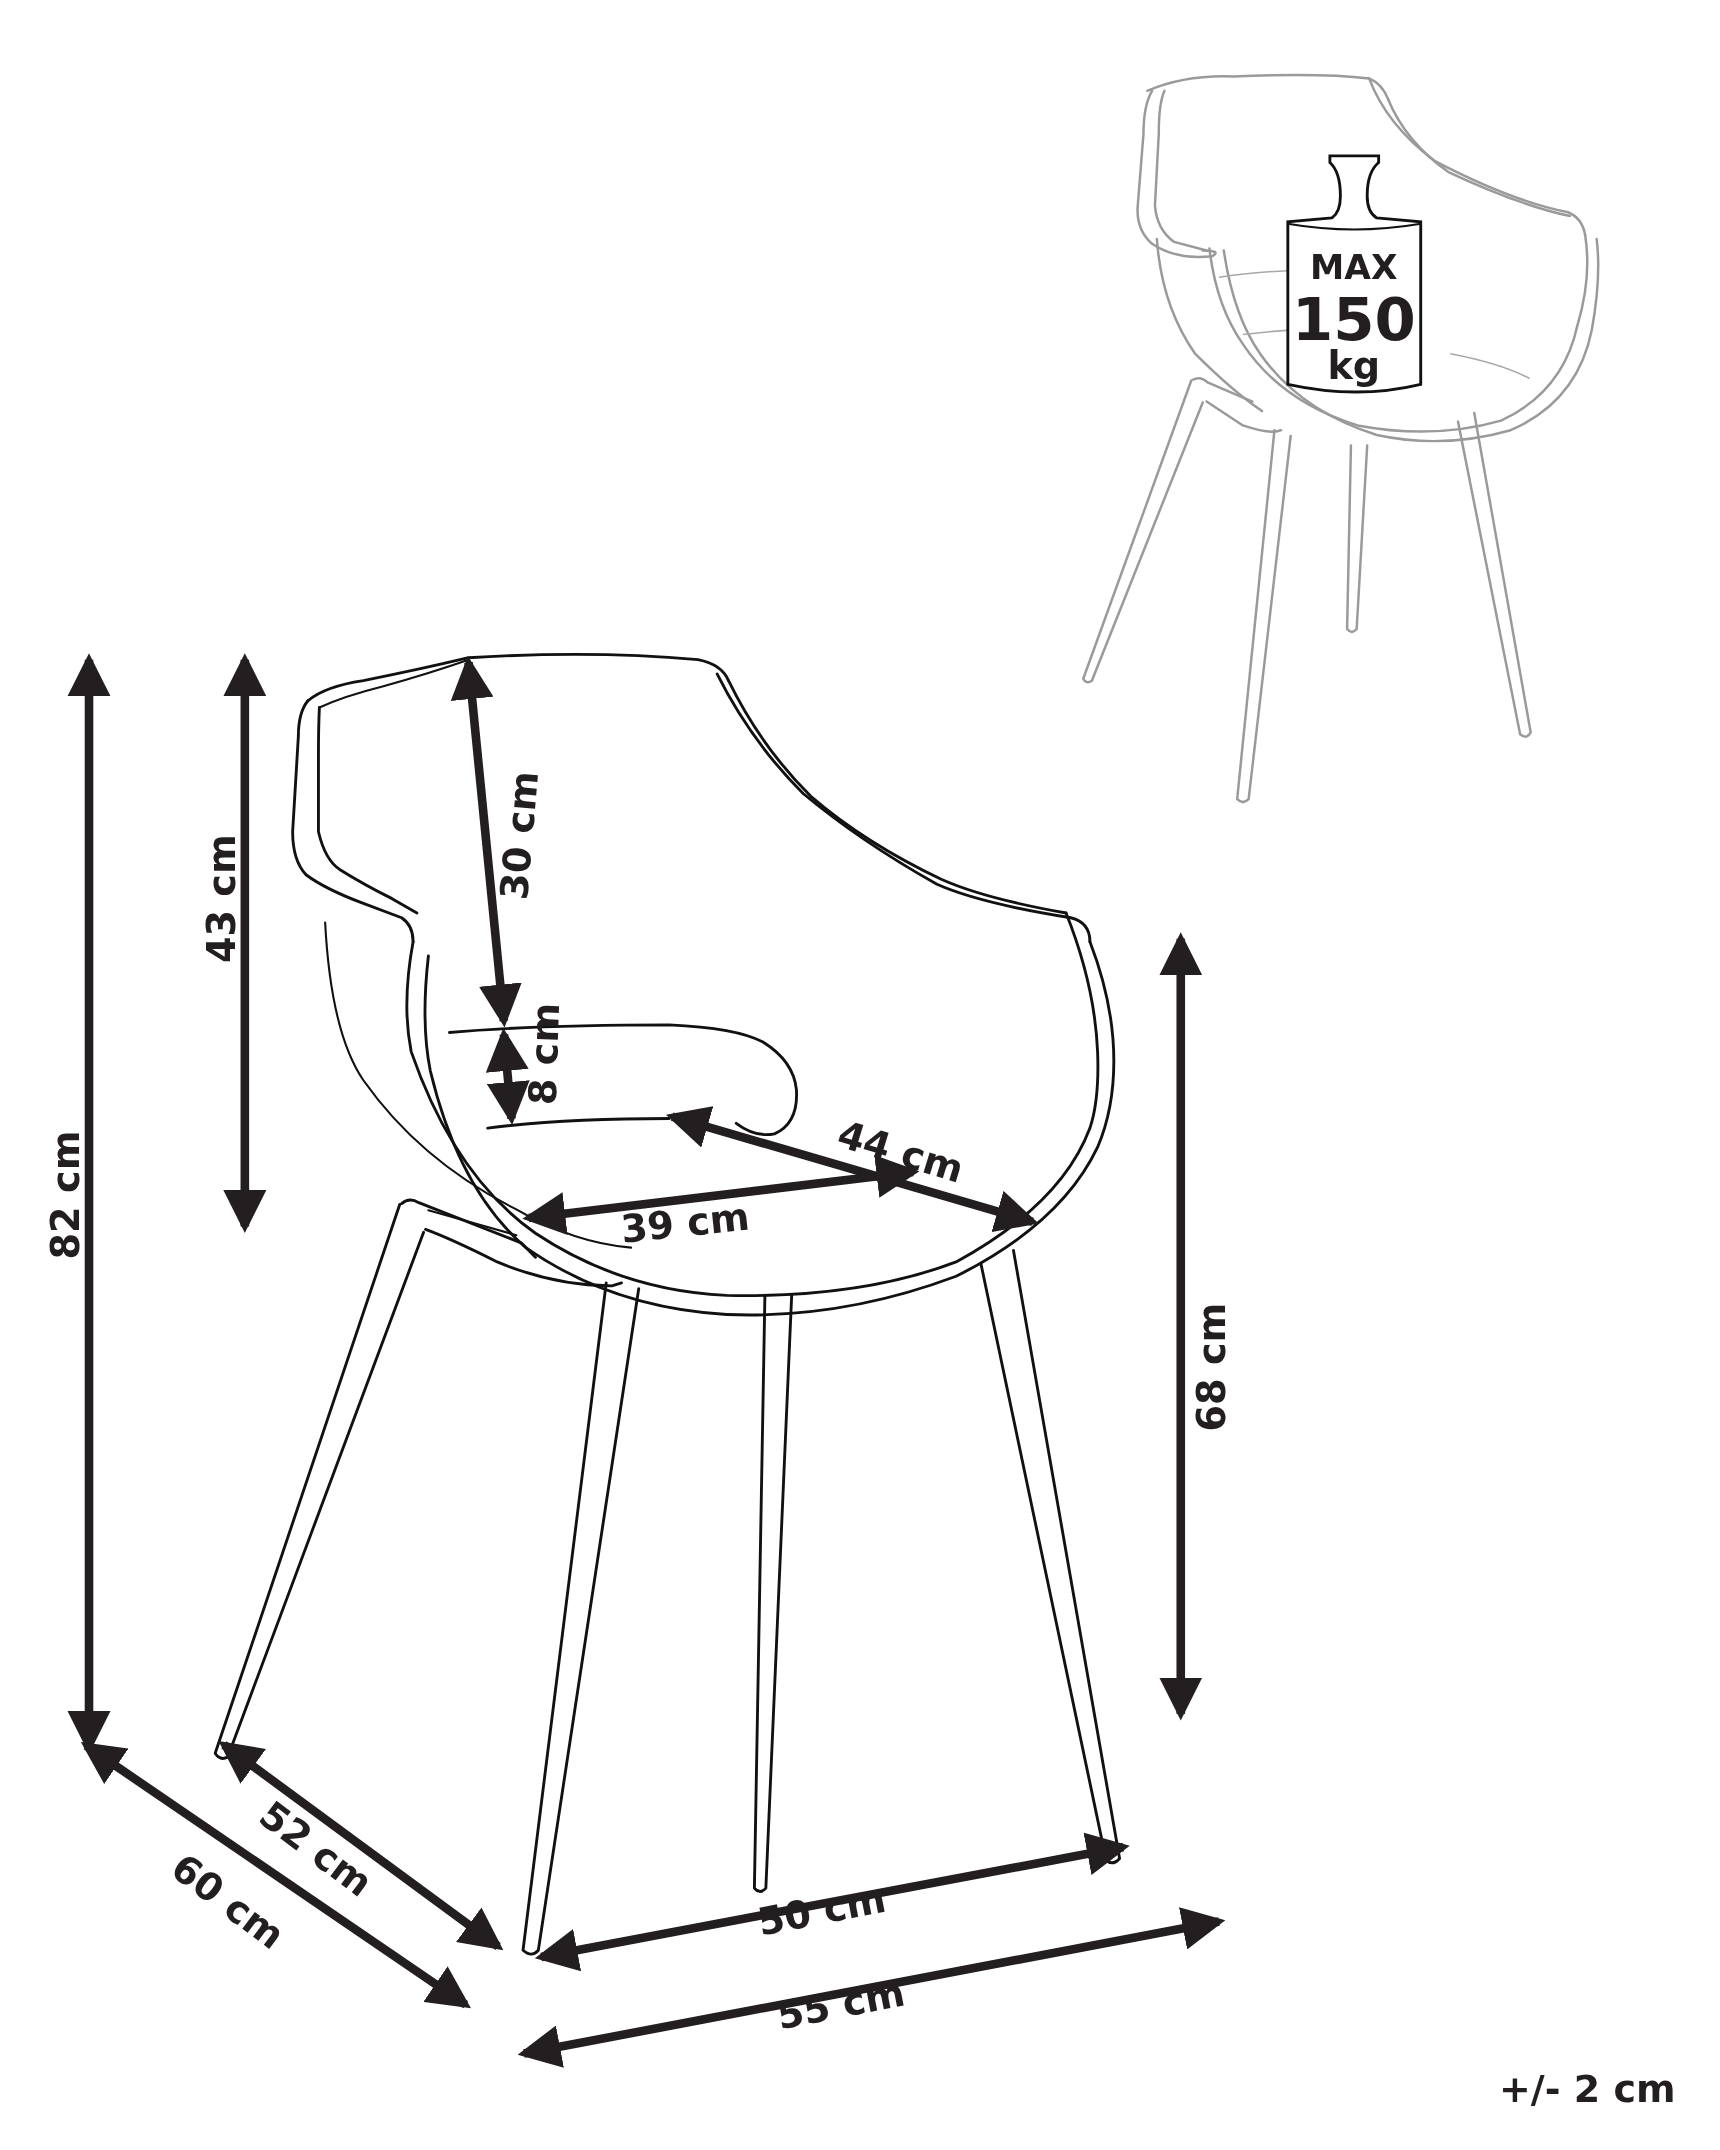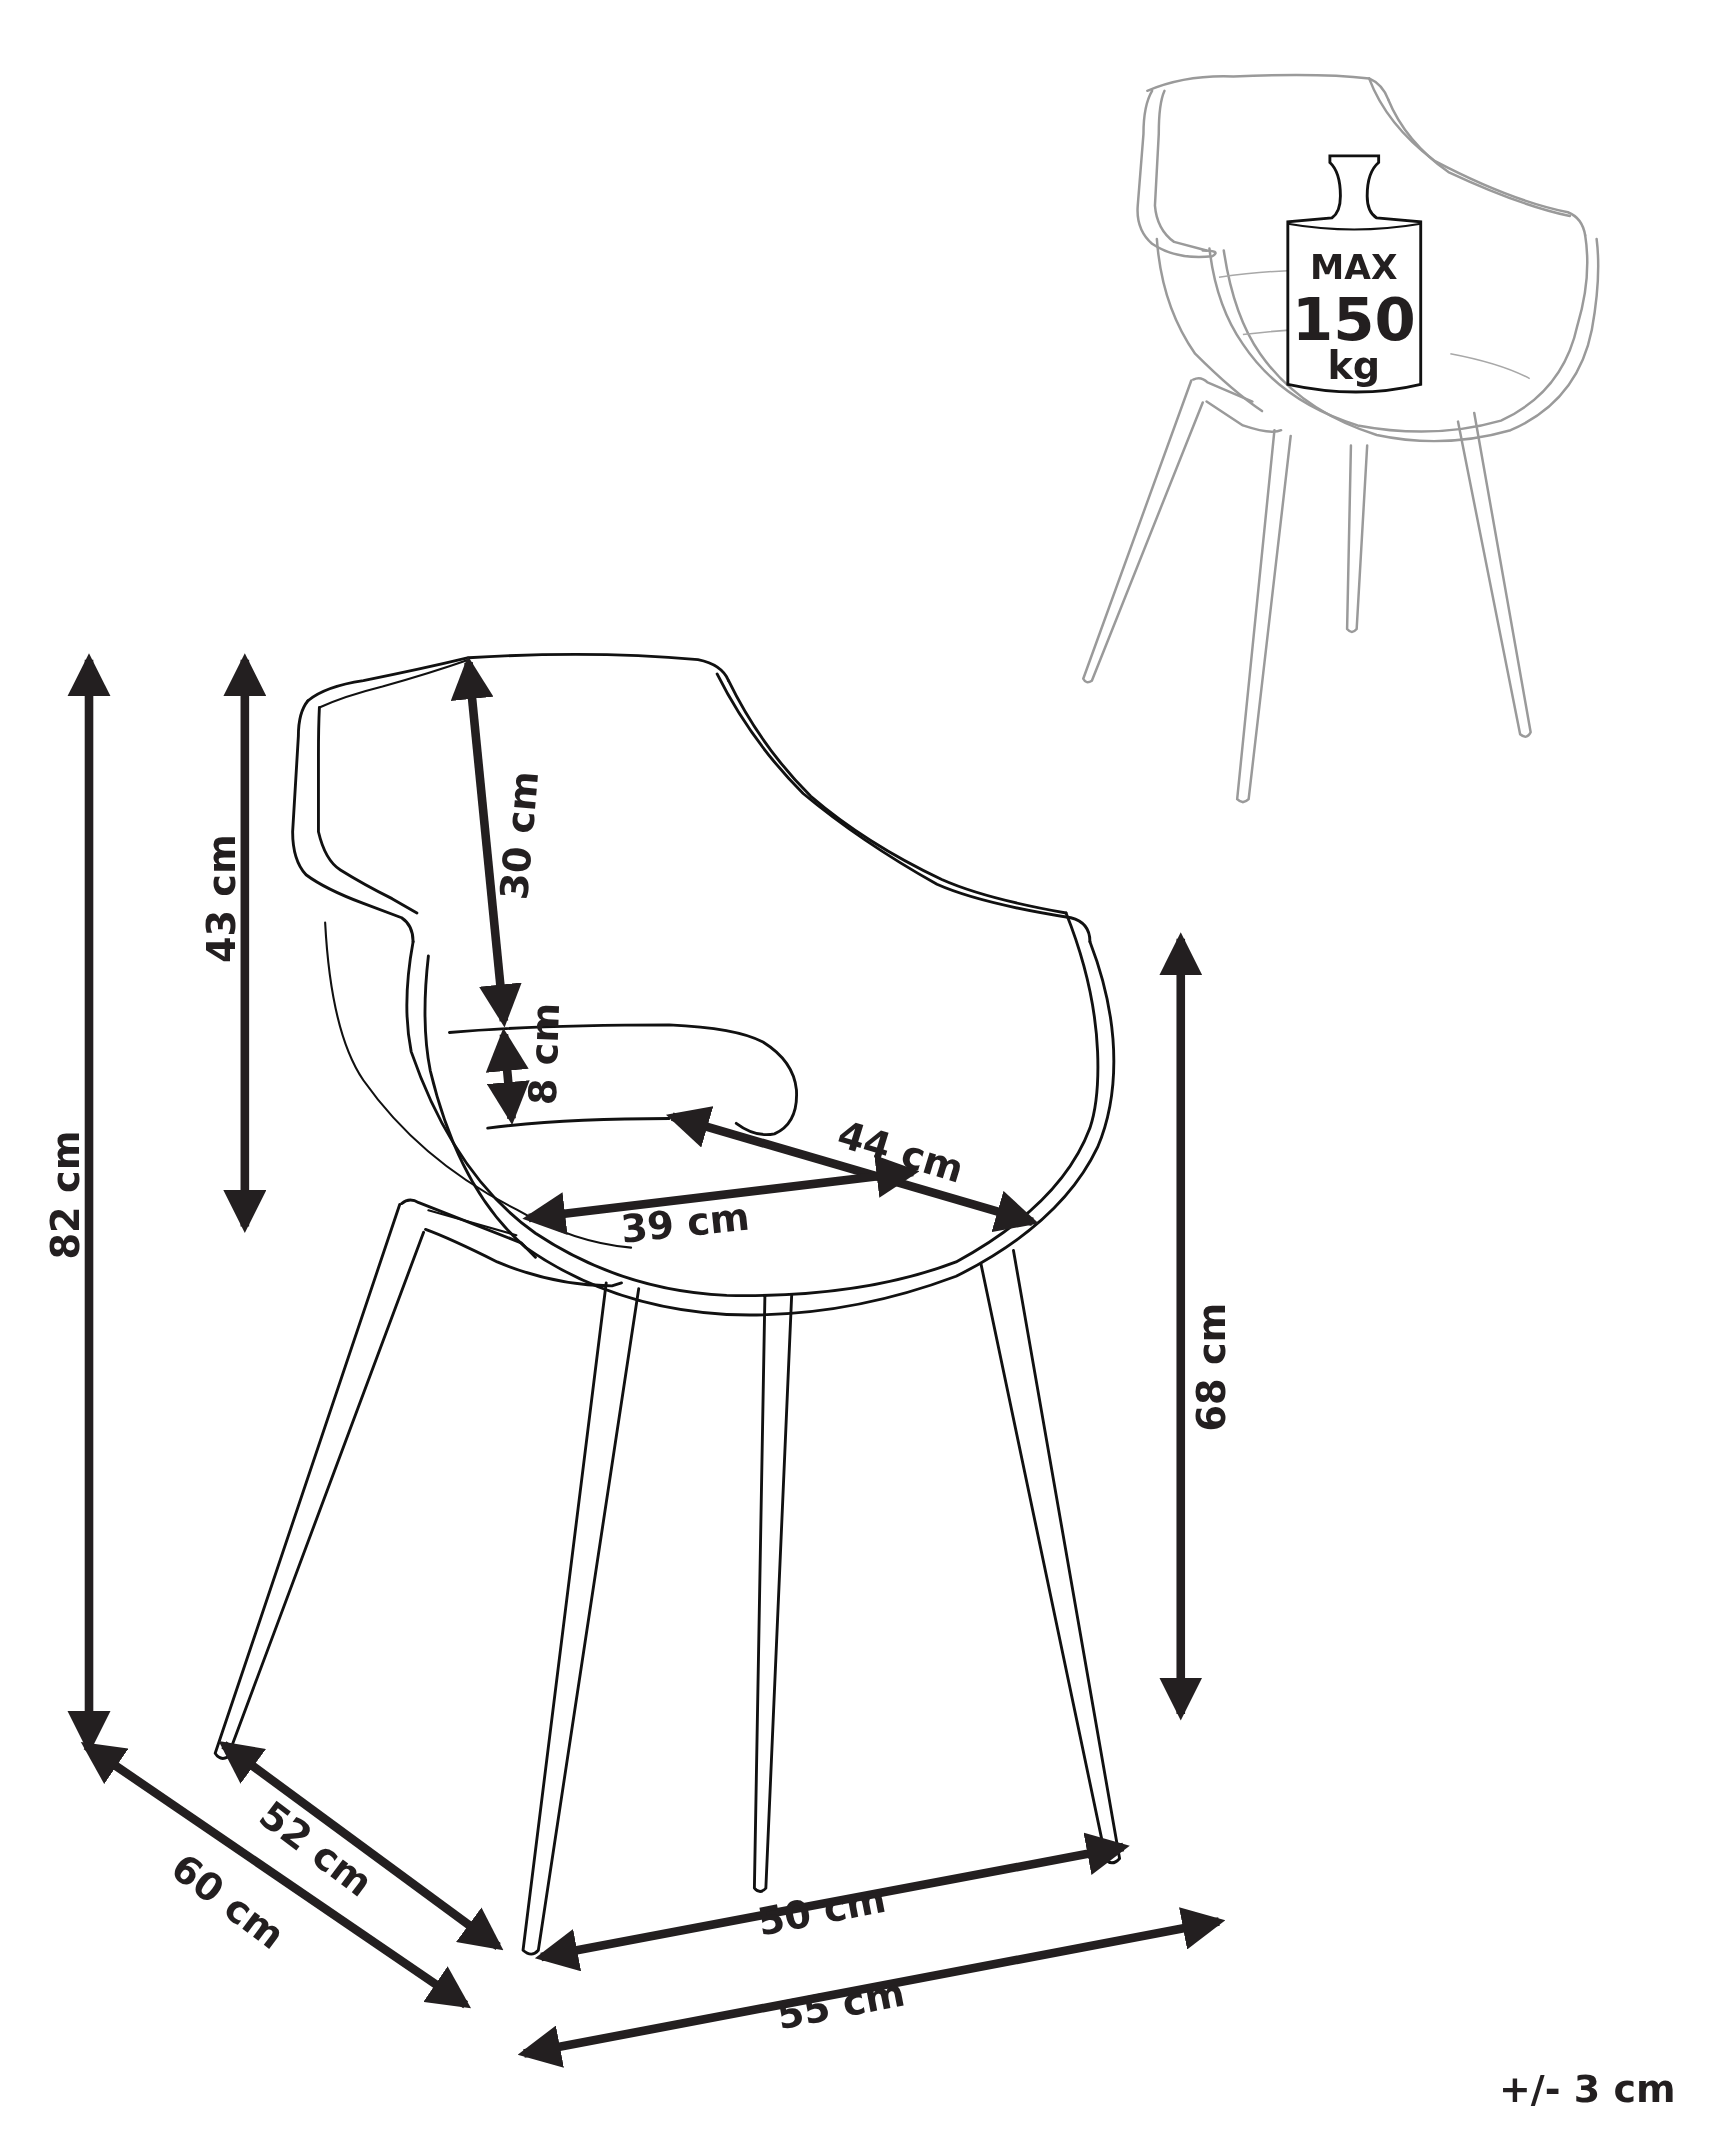--- a/index.html
+++ b/index.html
@@ -111,14 +111,14 @@
     <text class="dim-label" font-size="40" text-anchor="middle" transform="translate(938,1218) rotate(17)">44 cm</text>
     <text class="dim-label" font-size="40" text-anchor="middle" transform="translate(718,1293) rotate(-6)">39 cm</text>
     <text class="dim-label" font-size="40" text-anchor="middle" transform="translate(1281,1430) rotate(-90)">68 cm</text>
     <text class="dim-label" font-size="40" text-anchor="middle" transform="translate(322,1945) rotate(37)">52 cm</text>
     <text class="dim-label" font-size="40" text-anchor="middle" transform="translate(230,2000) rotate(37)">60 cm</text>
     <text class="dim-label" font-size="40" text-anchor="middle" transform="translate(862,2012) rotate(-11)">50 cm</text>
     <text class="dim-label" font-size="40" text-anchor="middle" transform="translate(882,2110) rotate(-11)">55 cm</text>
   </g>
 </svg>
 
-<div class="tolerance">+/- 3 cm</div>
+<div class="tolerance">+/- 2 cm</div>
 
 
 </body></html>

